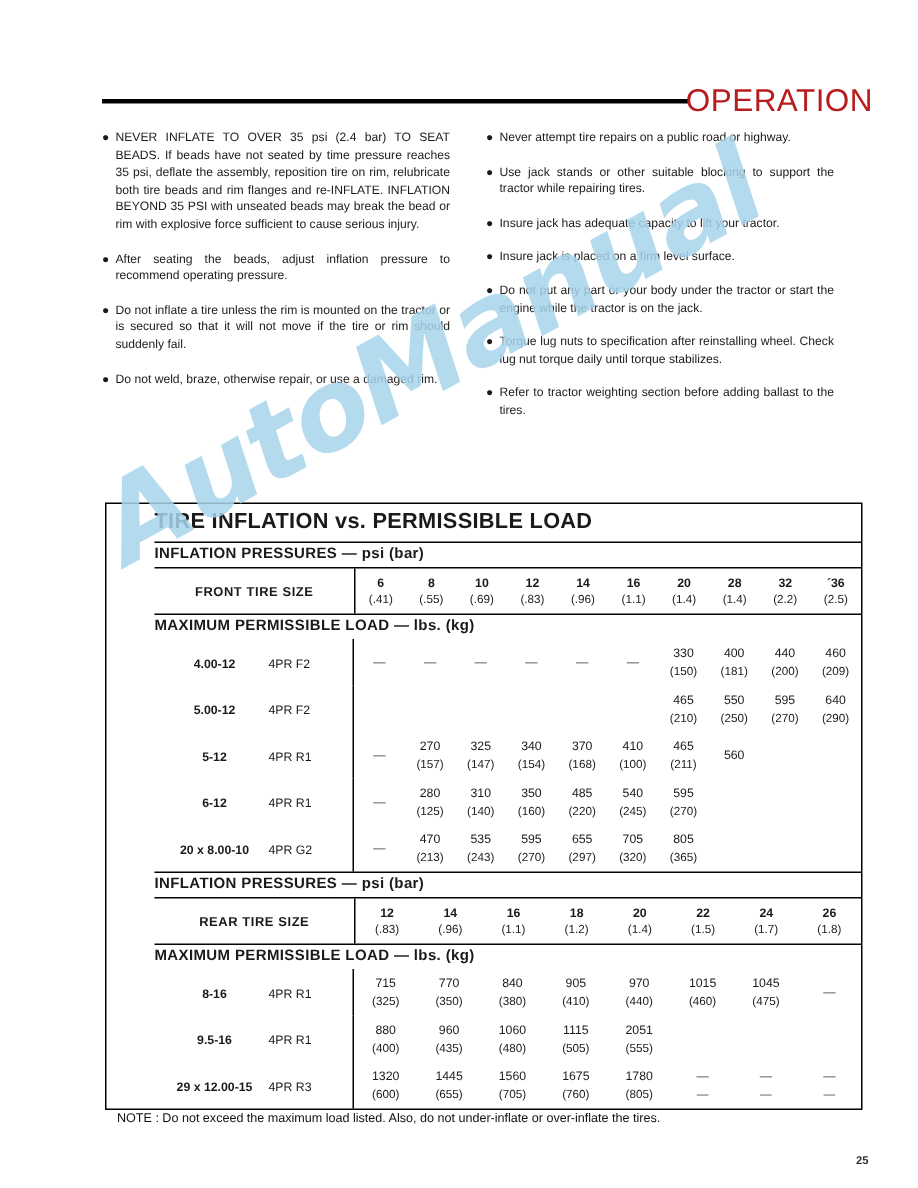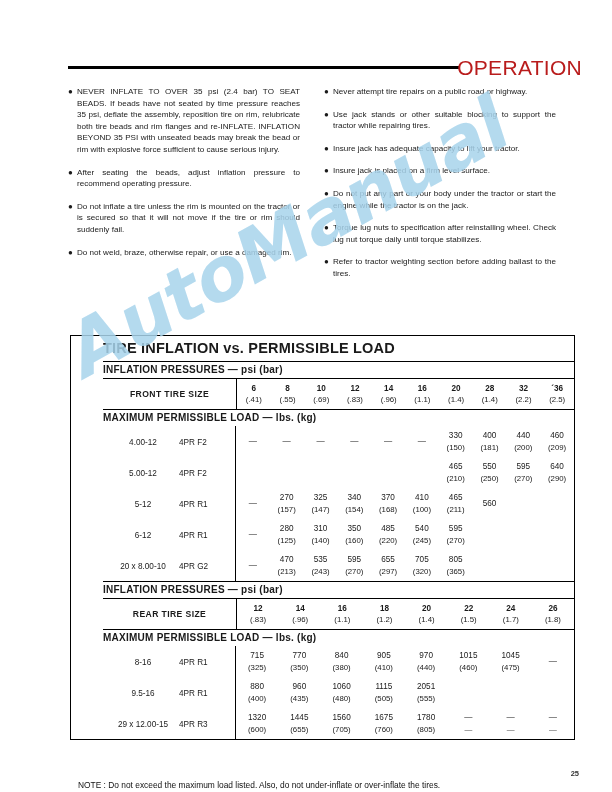--- a/index.html
+++ b/index.html
@@ -136,21 +136,21 @@
   .datarow{display:flex;min-height:31px;}
   .datarow .lab{
     width:133px;flex:0 0 133px;
     border-right:1.4px solid #000;
     display:flex;align-items:center;
     padding-top:1px;
     box-sizing:border-box;
   }
   .lab .sz{
     flex:1 1 auto;text-align:center;
-    font-size:8.2px;font-weight:400;
+    font-size:8.2px;font-weight:700;
     padding-left:4px;
   }
   .lab .ply{
     width:56px;flex:0 0 56px;
     text-align:left;
     font-size:8.2px;font-weight:400;
   }
   .datarow .vals{flex:1 1 auto;display:flex;}
   .vcell{
     flex:1 1 0;
@@ -159,21 +159,21 @@
     font-size:8.2px;line-height:11.5px;
   }
   .vcell .kg{font-size:7.8px;}
   .dash{color:#444;}
 
   
   .vals.rear .vcell, .press.rear .pcell{flex:1 1 0;}
 
   .note{
     position:absolute;
-    left:78px; top:780px;
+    left:78px; top:740px;
     font-size:8.4px;
     color:#111;
     z-index:3;
   }
   .pageno{
     position:absolute;
     right:33px; top:769px;
     font-size:7.5px;
     font-weight:700;
     color:#333;

